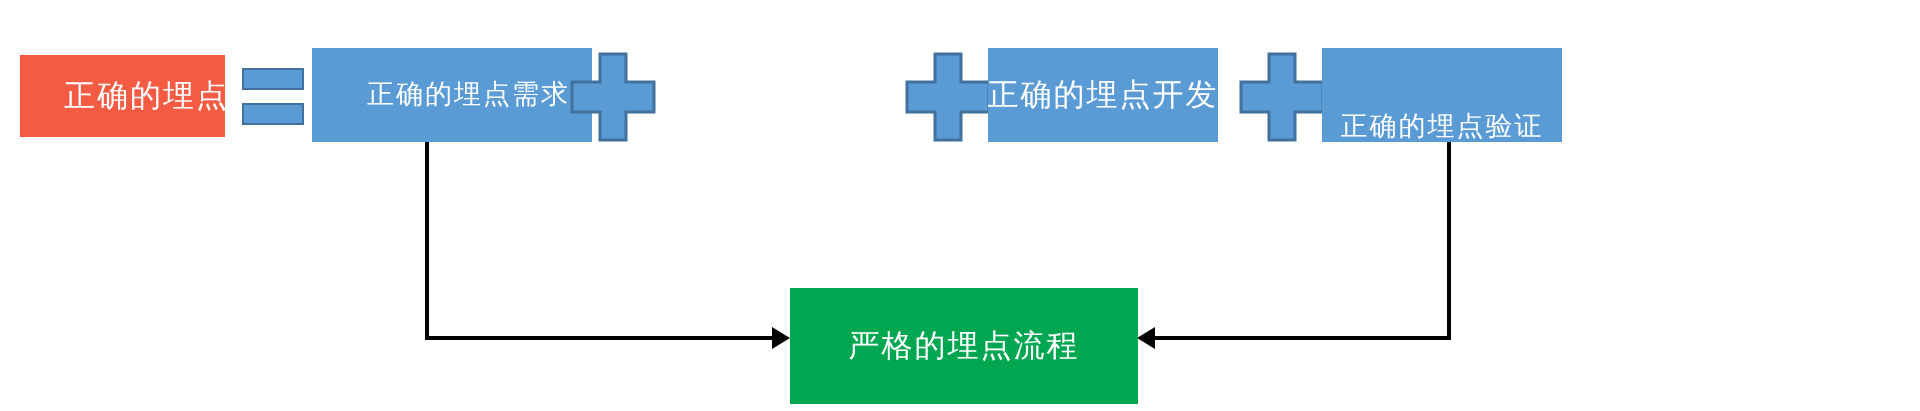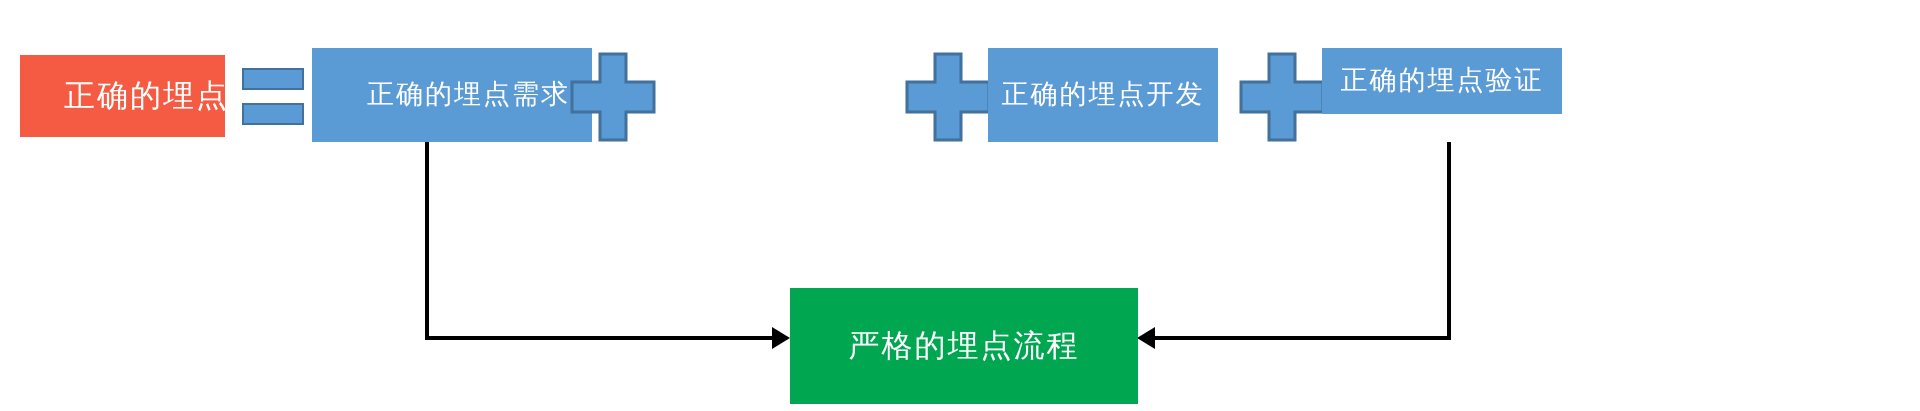--- a/index.html
+++ b/index.html
@@ -105,31 +105,31 @@
     </svg>
   </div>
 
 
   <div class="op" style="left:905px; top:52px; width:86px; height:90px;">
     <svg class="plus" viewBox="0 0 86 90" preserveAspectRatio="none">
       <polygon points="30,2 56,2 56,30 84,30 84,60 56,60 56,88 30,88 30,60 2,60 2,30 30,30" fill="#5b9bd5" stroke="#41719c" stroke-width="3"></polygon>
     </svg>
   </div>
 
-  <div class="node node-blue" style="left:988px; top:48px; width:230px; height:94px; font-size:27px;">
+  <div class="node node-blue" style="left:988px; top:48px; width:230px; height:94px; font-size:31px;">
     <span class="node-label">正确的埋点开发</span>
   </div>
 
   <div class="op" style="left:1239px; top:52px; width:86px; height:90px;">
     <svg class="plus" viewBox="0 0 86 90" preserveAspectRatio="none">
       <polygon points="30,2 56,2 56,30 84,30 84,60 56,60 56,88 30,88 30,60 2,60 2,30 30,30" fill="#5b9bd5" stroke="#41719c" stroke-width="3"></polygon>
     </svg>
   </div>
 
-  <div class="node node-blue" style="left:1322px; top:48px; width:240px; height:66px; font-size:27px;">
+  <div class="node node-blue" style="left:1322px; top:48px; width:240px; height:94px; font-size:27px;align-items:flex-end;">
     <span class="node-label">正确的埋点验证</span>
   </div>
 
   <div class="conn conn-v" style="left:425px; top:142px; height:198px;"></div>
   <div class="conn conn-h" style="left:425px; top:336px; width:347px;"></div>
   <div class="arrow arrow-right" style="left:772px; top:327px;"></div>
 
   <div class="conn conn-v" style="left:1447px; top:142px; height:198px;"></div>
   <div class="conn conn-h" style="left:1155px; top:336px; width:296px;"></div>
   <div class="arrow arrow-left" style="left:1137px; top:327px;"></div>

